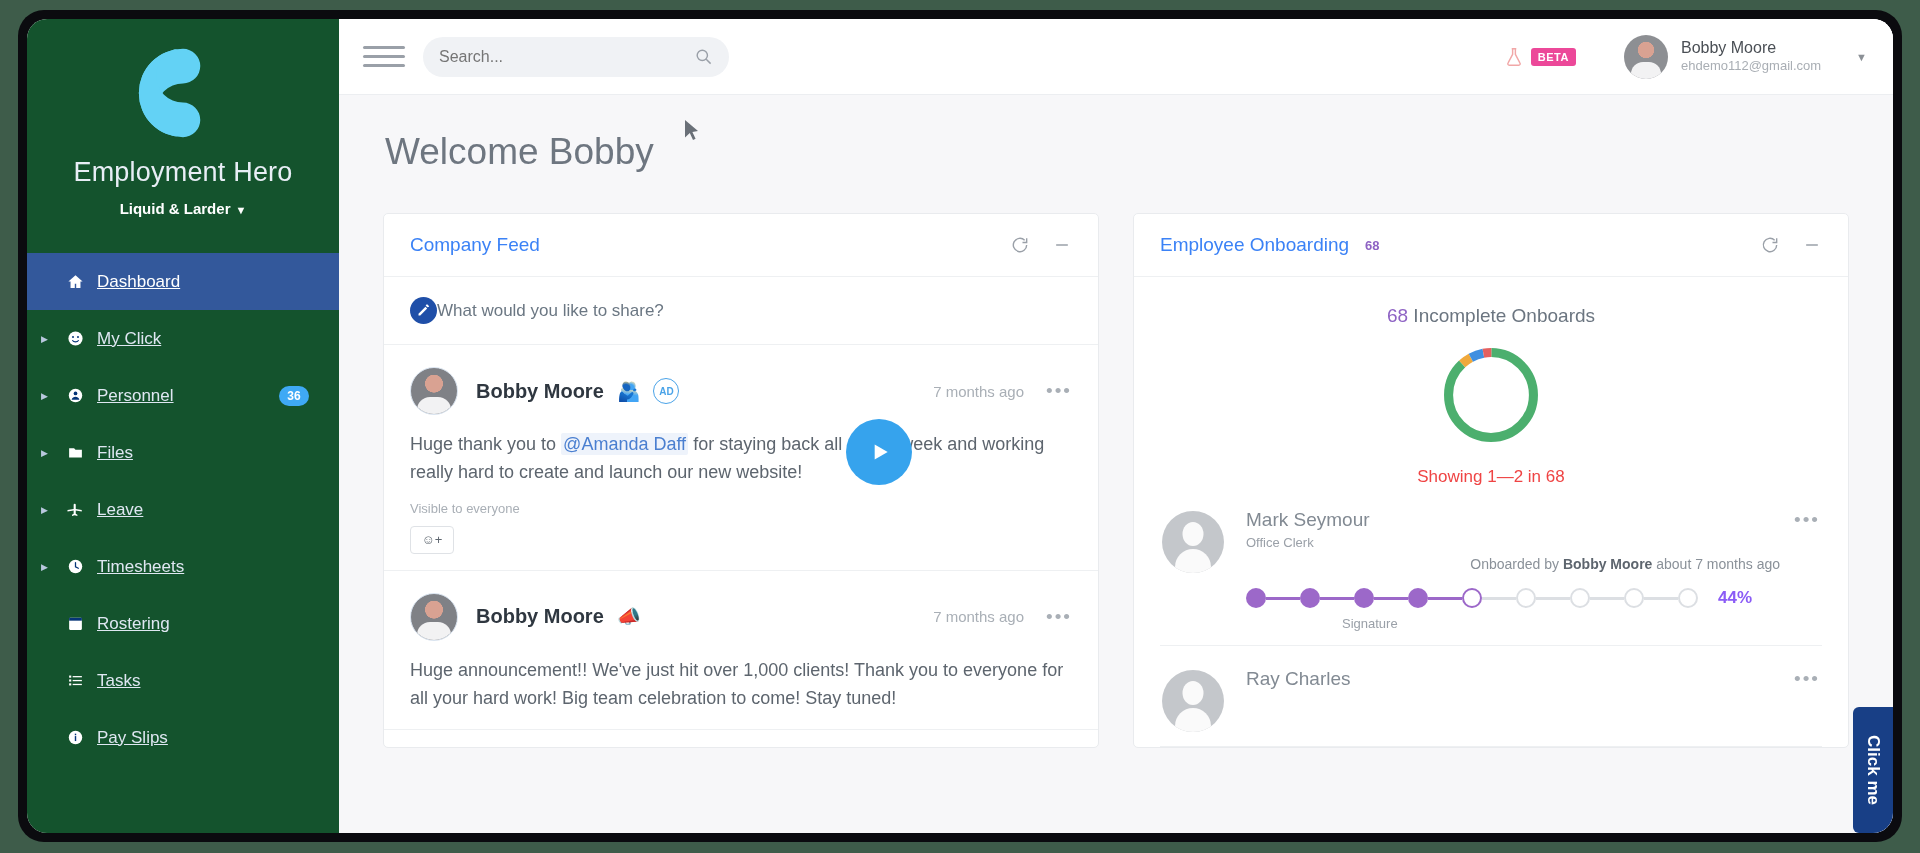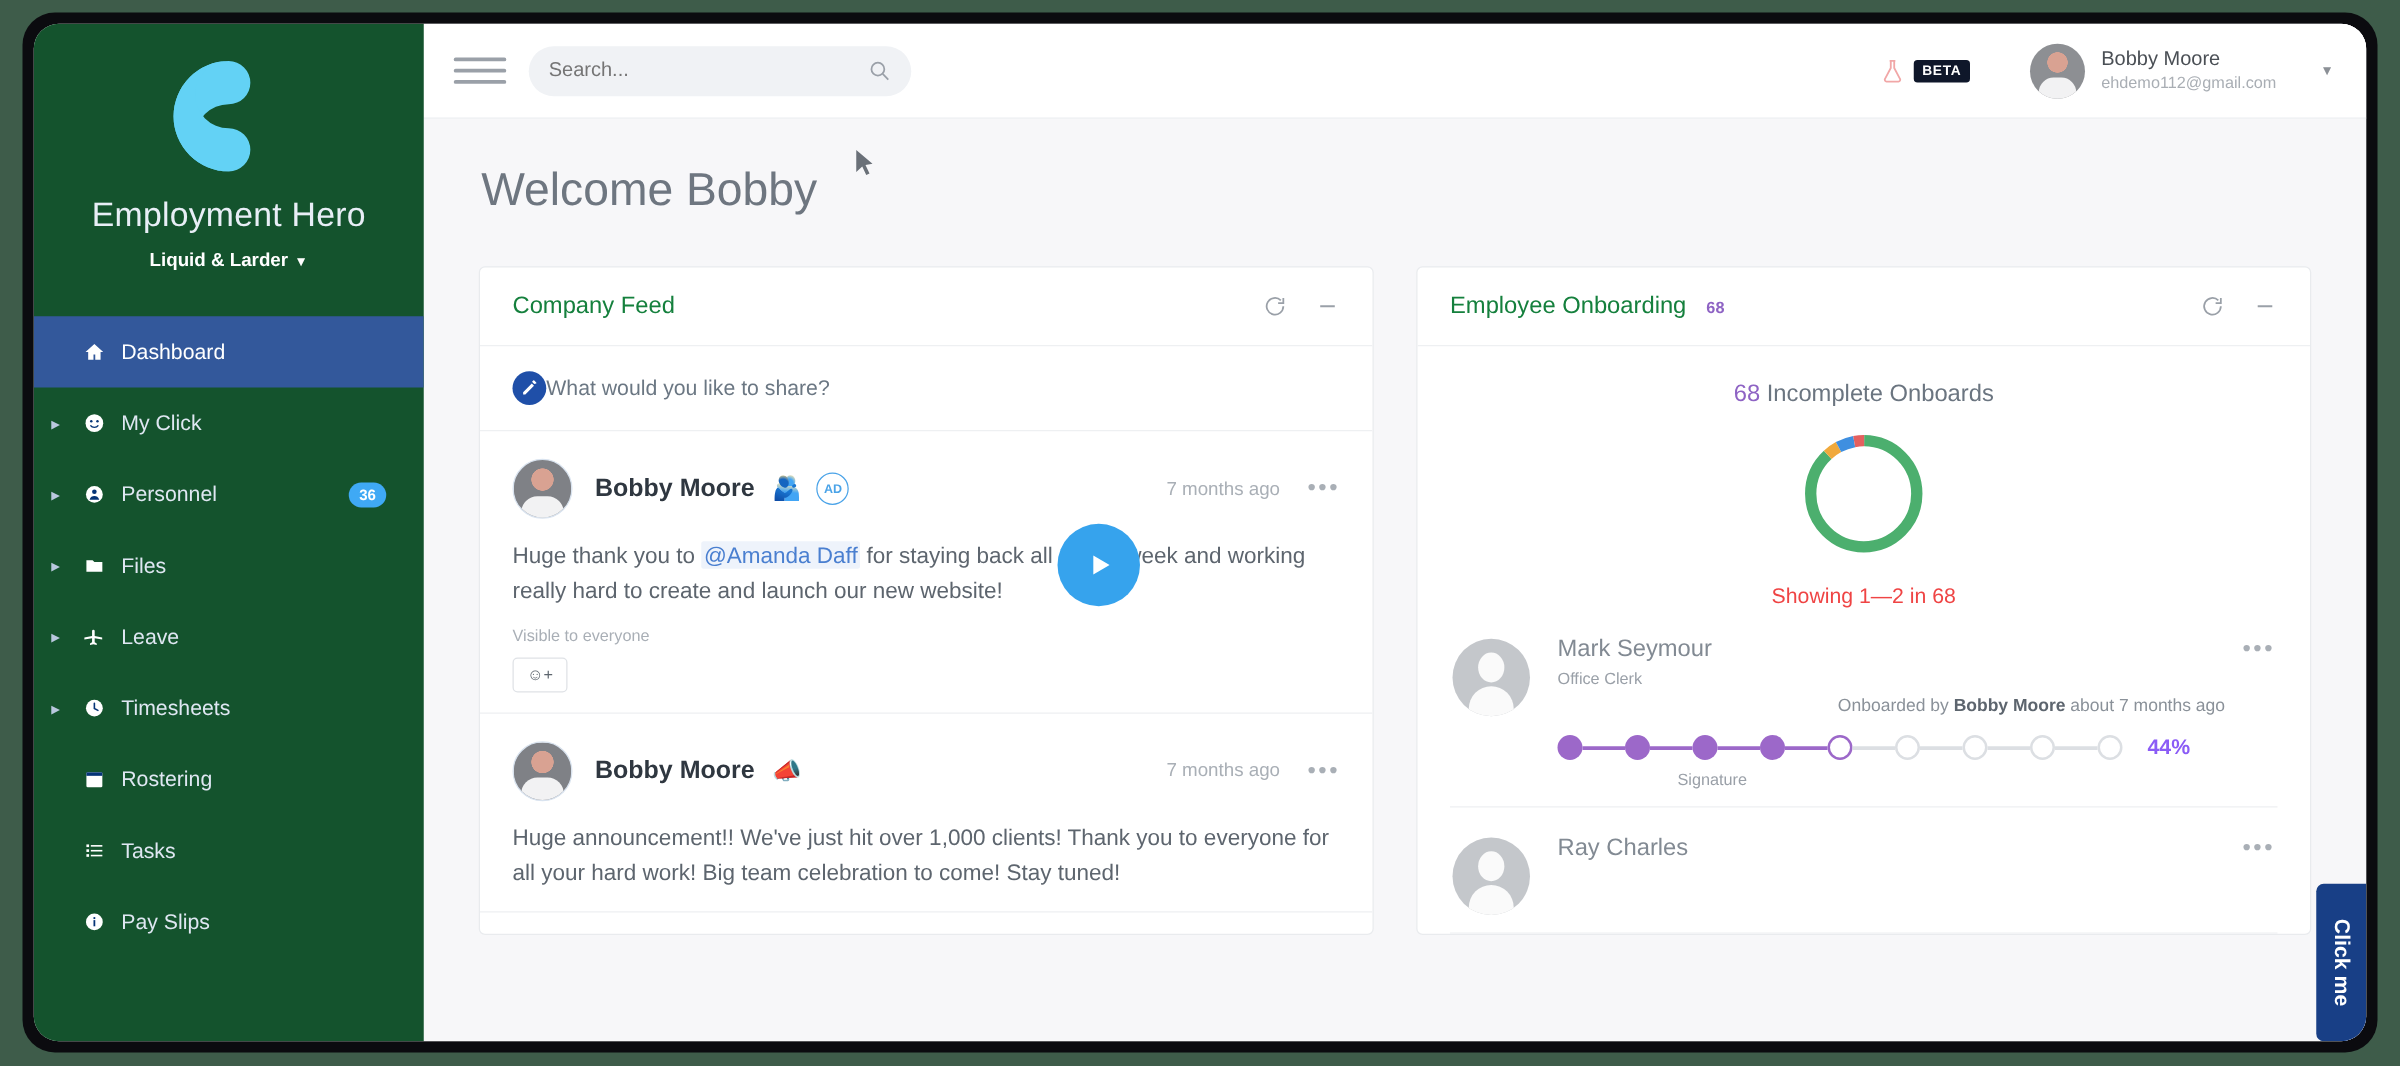--- a/index.html
+++ b/index.html
@@ -61,21 +61,21 @@
   .nav-arrow {
     width: 18px; flex: 0 0 18px;
     font-size: 9px; color: #b9c8de;
     text-align: left;
   }
   .nav-icon {
     width: 32px; flex: 0 0 32px;
     display: flex; align-items: center; justify-content: center;
     color: #ffffff;
   }
-  .nav-label { margin-left: 6px; white-space: nowrap; }
+  .nav-label { margin-left: 6px; white-space: nowrap; text-decoration: underline; }
   .nav-badge {
     position: absolute; right: 30px;
     background: #3fa9f5; color: #ffffff;
     font-size: 12px; font-weight: bold;
     border-radius: 10px;
     min-width: 30px; height: 20px;
     display: flex; align-items: center; justify-content: center;
     padding: 0 7px;
   }
 
@@ -101,21 +101,21 @@
     border: none; outline: none; background: transparent;
     font-size: 16px; color: #9aa0a8;
     font-family: "Liberation Sans", sans-serif;
     flex: 1; min-width: 0;
   }
   .search-icon { color: #9aa0a8; display: flex; }
   .topbar-spacer { flex: 1; }
   .beta-wrap { display: flex; align-items: center; gap: 6px; margin-right: 48px; }
   .flask-icon { color: #f1a7a7; display: flex; }
   .beta-badge {
-    background: #0f172a; color: #ffffff;
+    background: #ec4899; color: #ffffff;
     font-size: 11px; font-weight: bold;
     letter-spacing: .5px;
     padding: 3px 7px; border-radius: 3px;
   }
   .user-chip { display: flex; align-items: center; gap: 13px; cursor: pointer; }
   .avatar-photo {
     width: 44px; height: 44px; border-radius: 50%;
     background: radial-gradient(circle at 50% 34%, #d9a292 0 22%, #8d8f93 23% 100%);
     position: relative; overflow: hidden; flex: 0 0 44px;
   }
@@ -143,21 +143,21 @@
     border: 1px solid #e9ebee;
     border-radius: 5px;
     flex: 1; min-width: 0;
     overflow: hidden;
   }
   .card-head {
     height: 63px; display: flex; align-items: center;
     padding: 0 26px;
     border-bottom: 1px solid #eef0f2;
   }
-  .card-title { font-size: 19px; color: #15803d; }
+  .card-title { font-size: 19px; color: #3b82f6; }
   .card-count { font-size: 13px; color: #8e63c4; font-weight: bold; margin-left: 16px; }
   .card-head-spacer { flex: 1; }
   .head-btn { color: #9aa0a8; margin-left: 22px; cursor: pointer; display: flex; }
 
   
   .share-row { display: flex; align-items: center; padding: 20px 26px; border-bottom: 1px solid #eef0f2; }
   .share-dot {
     width: 27px; height: 27px; border-radius: 50%;
     background: #1f4fa8; display: flex; align-items: center; justify-content: center;
     flex: 0 0 27px;

